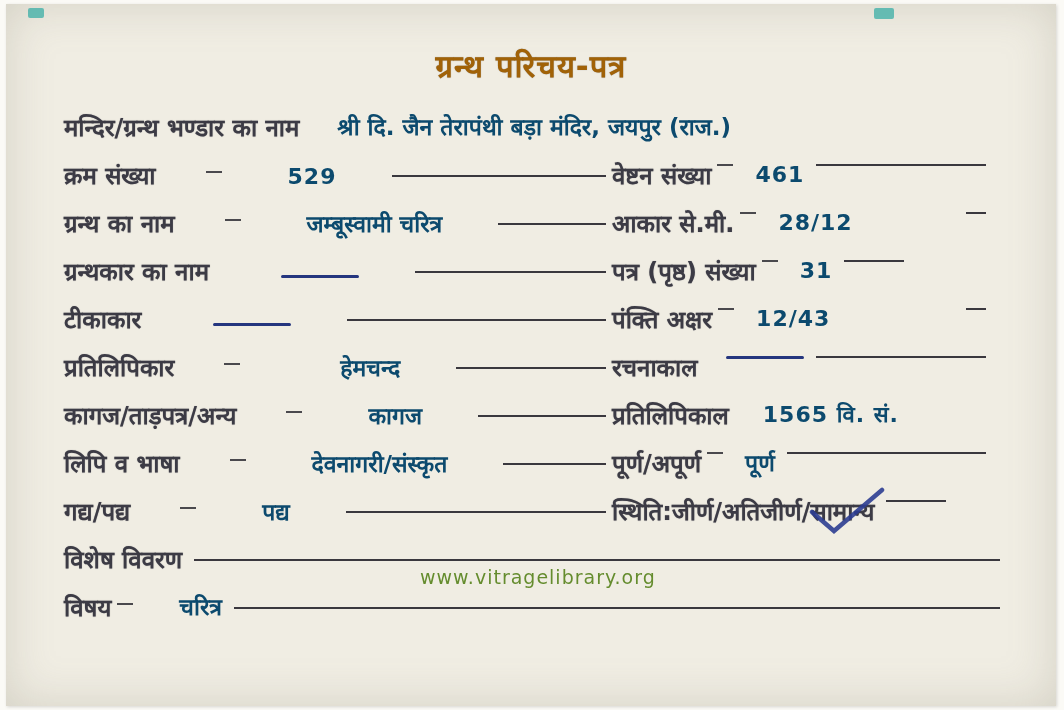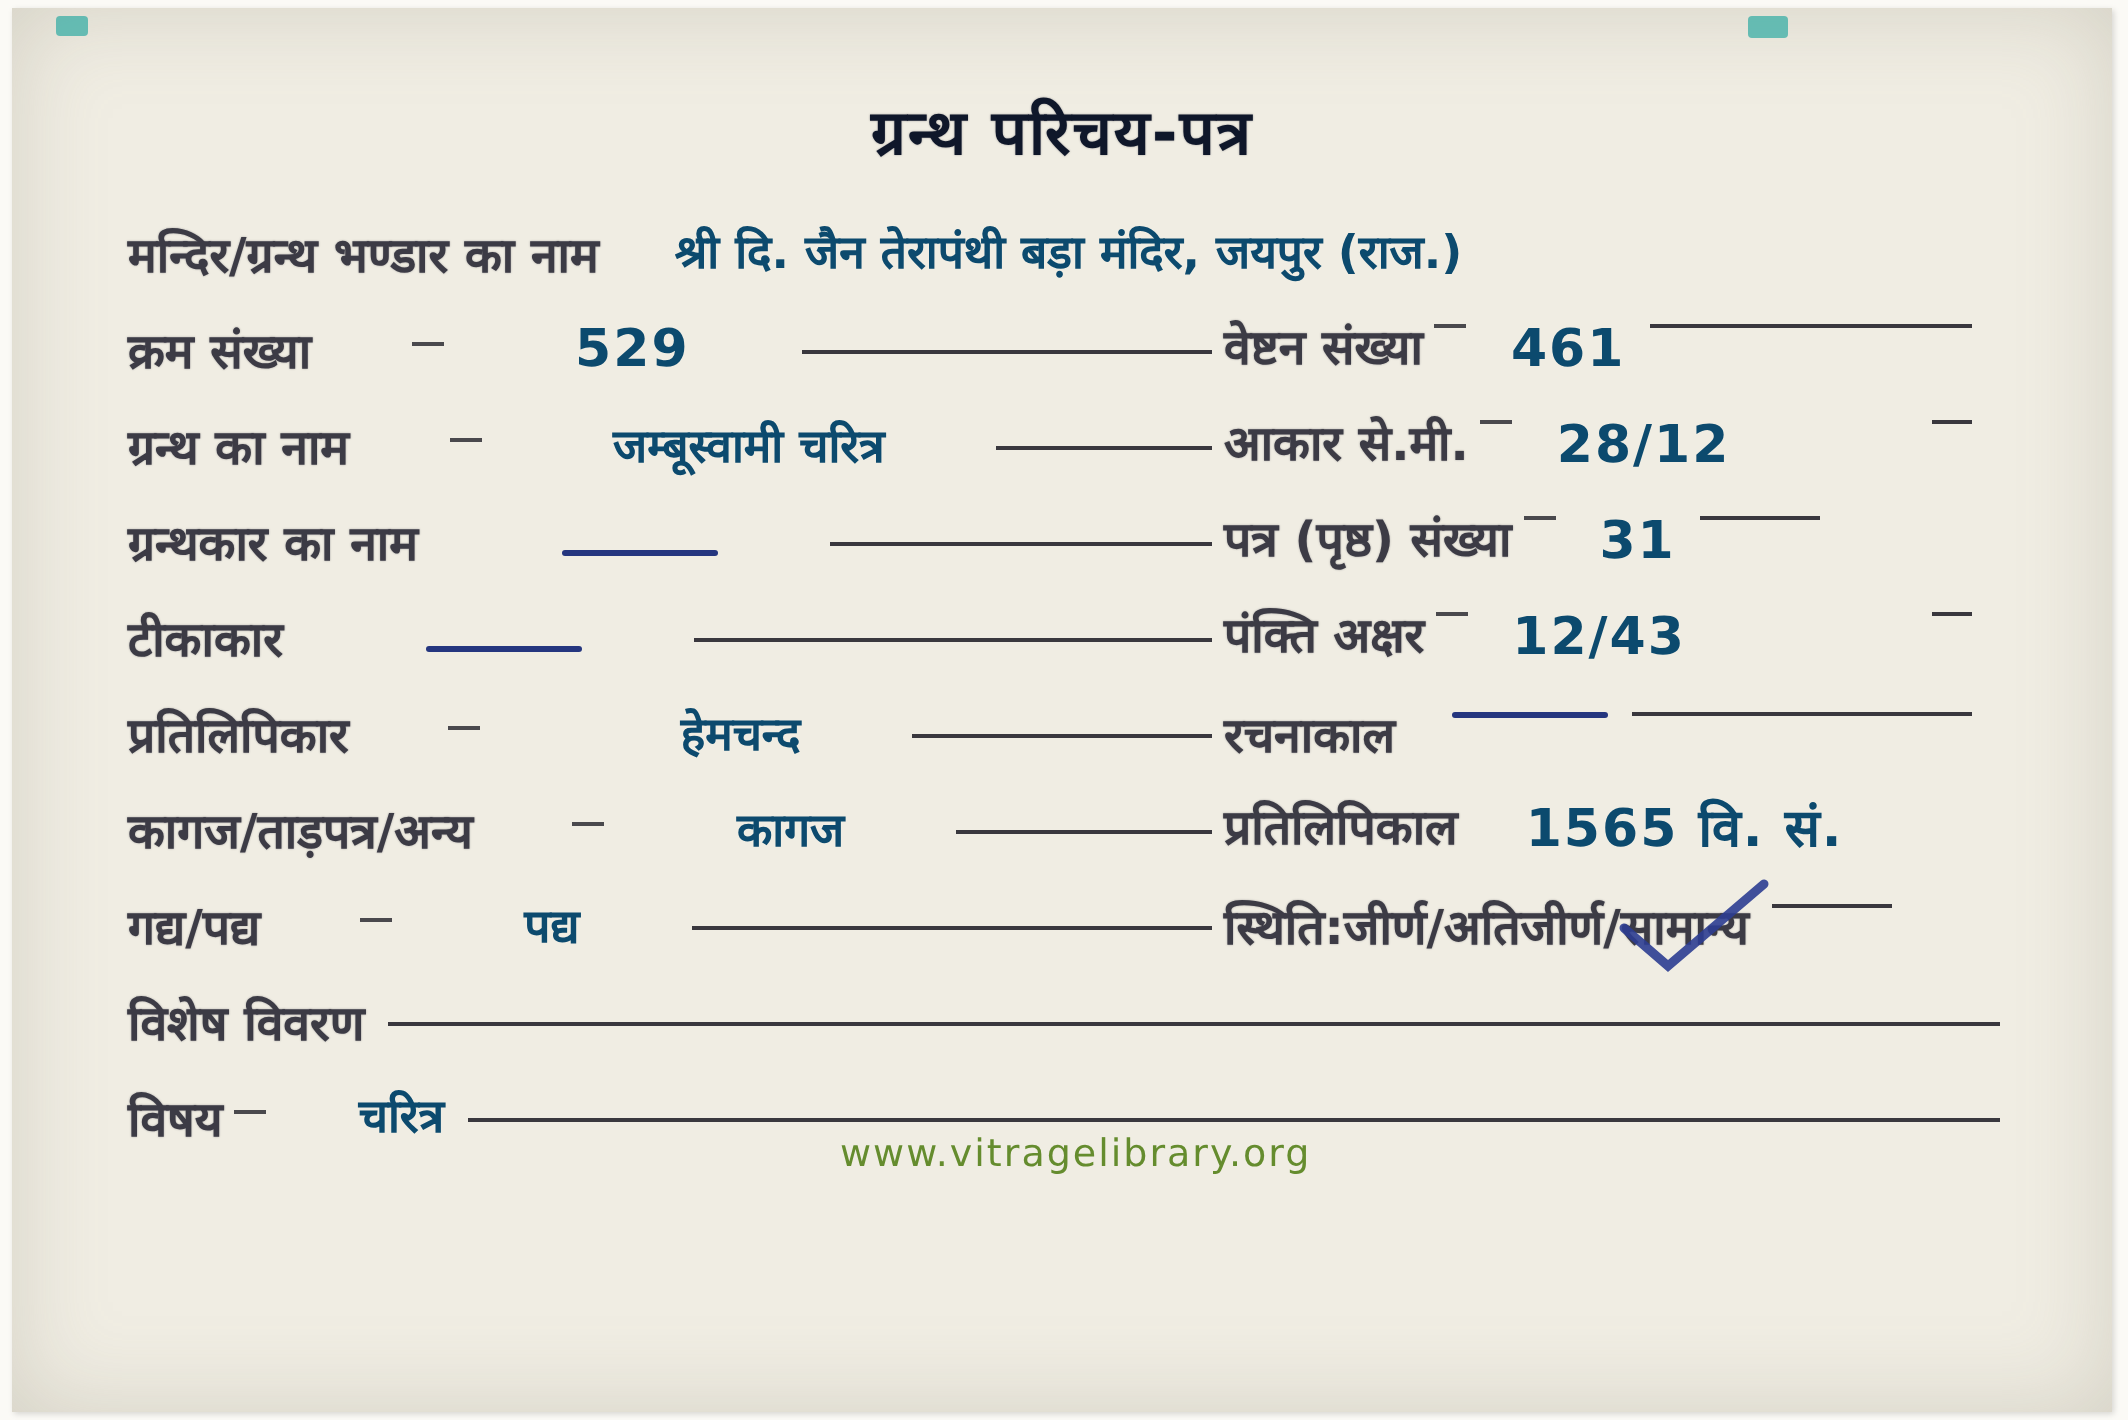--- a/index.html
+++ b/index.html
@@ -16,21 +16,21 @@
     background:#f0ede3;
     box-shadow: inset 0 0 46px rgba(140,135,120,.28), 1px 1px 3px rgba(0,0,0,.15);
     color:#3c3b45;
   }
   .title {
     padding-top:40px;
     text-align:center;
     font-size:31px;
     font-weight:700;
     letter-spacing:1px;
-    color:#0f172a;
+    color:#a16207;
     text-shadow:0 0 1px rgba(46,45,58,.45);
   }
   .form {
     margin-top:14px;
     padding:0 50px 0 58px;
   }
   .row {
     display:flex;
     height:48px;
     align-items:flex-end;
@@ -65,21 +65,21 @@
   }
   .val {
     font-size:23px;
     font-weight:700;
     line-height:1;
     padding-bottom:6px;
     margin-left:22px;
     white-space:nowrap;
     color:#0c4a6e;
   }
-  .val.num { font-size:26px; letter-spacing:1px; }
+  .val.num { font-size:22px; letter-spacing:1px; }
   .line {
     flex:1;
     border-bottom:2px solid #201f27;
     margin-bottom:17px;
     margin-left:12px;
     margin-right:6px;
     min-width:18px;
     opacity:.88;
   }
   .line.short { flex:0 0 60px; }
@@ -223,20 +223,34 @@
         <div class="tick"></div>
         <span class="val">कागज</span>
         <div class="line"></div>
       </div>
       <div class="cell-right">
         <span class="lbl">प्रतिलिपिकाल</span>
         <span class="val num" style="margin-left:34px;">1565 वि. सं.</span>
       </div>
     </div>
 
+    <div class="row">
+      <div class="cell-left">
+        <span class="lbl">लिपि व भाषा</span>
+        <div class="tick"></div>
+        <span class="val">देवनागरी/संस्कृत</span>
+        <div class="line"></div>
+      </div>
+      <div class="cell-right">
+        <span class="lbl">पूर्ण/अपूर्ण</span>
+        <div class="tick"></div>
+        <span class="val">पूर्ण</span>
+        <div class="line" style="margin-right:20px;"></div>
+      </div>
+    </div>
 
     <div class="row">
       <div class="cell-left">
         <span class="lbl">गद्य/पद्य</span>
         <div class="tick"></div>
         <span class="val">पद्य</span>
         <div class="line"></div>
       </div>
       <div class="cell-right">
         <span class="lbl">स्थिति:जीर्ण/अतिजीर्ण/</span>

